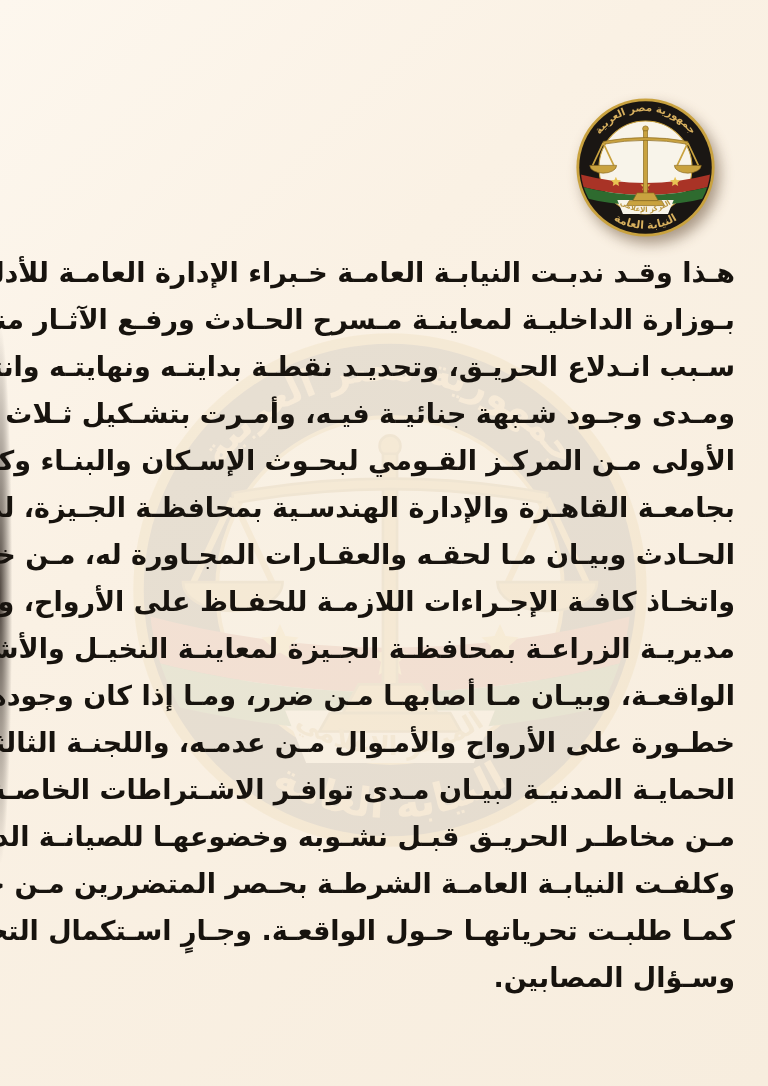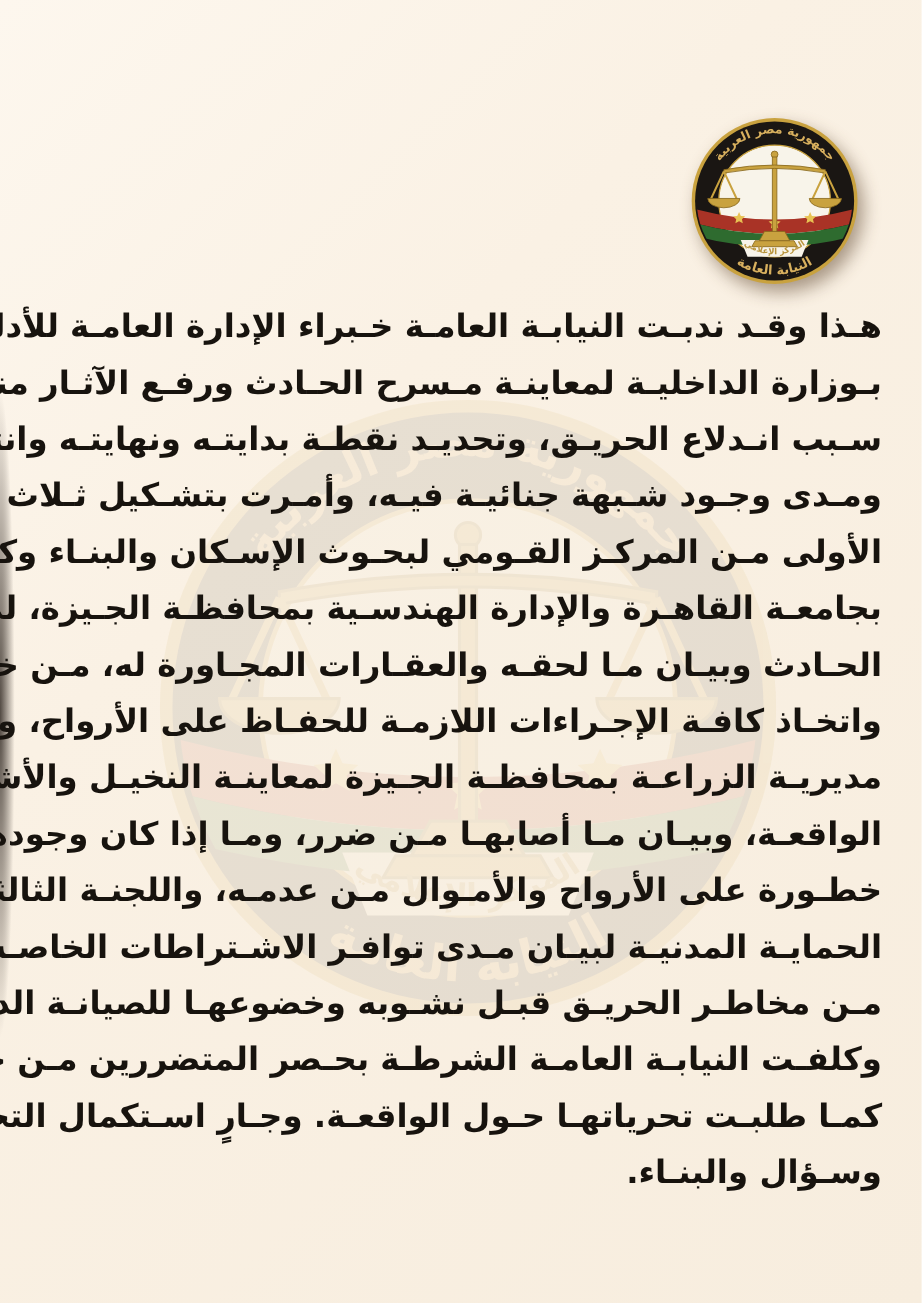--- a/index.html
+++ b/index.html
@@ -113,14 +113,14 @@
   <span class="line">بجامعـة القاهـرة والإدارة الهندسـية بمحافظـة الجـيزة، لمعاينـة مـسرح</span>
   <span class="line">الحـادث وبيـان مـا لحقـه والعقـارات المجـاورة له، مـن خسـائر وأضرار</span>
   <span class="line">واتخـاذ كافـة الإجـراءات اللازمـة للحفـاظ على الأرواح، والثانيـة مـن</span>
   <span class="line">مديريـة الزراعـة بمحافظـة الجـيزة لمعاينـة النخيـل والأشـجار بمحل</span>
   <span class="line">الواقعـة، وبيـان مـا أصابهـا مـن ضرر، ومـا إذا كان وجودهـا يشـكل</span>
   <span class="line">خطـورة على الأرواح والأمـوال مـن عدمـه، واللجنـة الثالثـة مـن قطـاع</span>
   <span class="line">الحمايـة المدنيـة لبيـان مـدى توافـر الاشـتراطات الخاصـة بالوقايـة</span>
   <span class="line">مـن مخاطـر الحريـق قبـل نشـوبه وخضوعهـا للصيانـة الدوريـة.</span>
   <span class="line">وكلفـت النيابـة العامـة الشرطـة بحـصر المتضررين مـن جـراء الحـادث،</span>
   <span class="line">كمـا طلبـت تحرياتهـا حـول الواقعـة. وجـارٍ اسـتكمال التحقيقـات</span>
-  <span class="line last">وسـؤال والبنـاء.</span>
+  <span class="line last">وسـؤال المصابين.</span>
 </main>
 
 </body></html>

